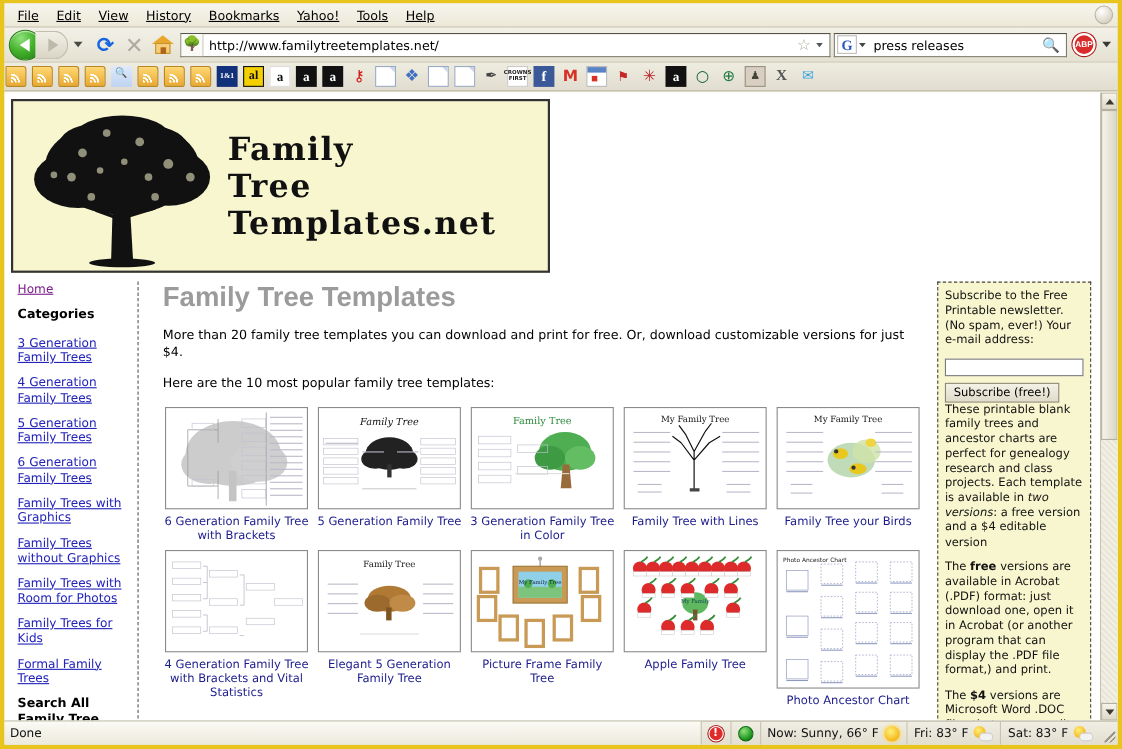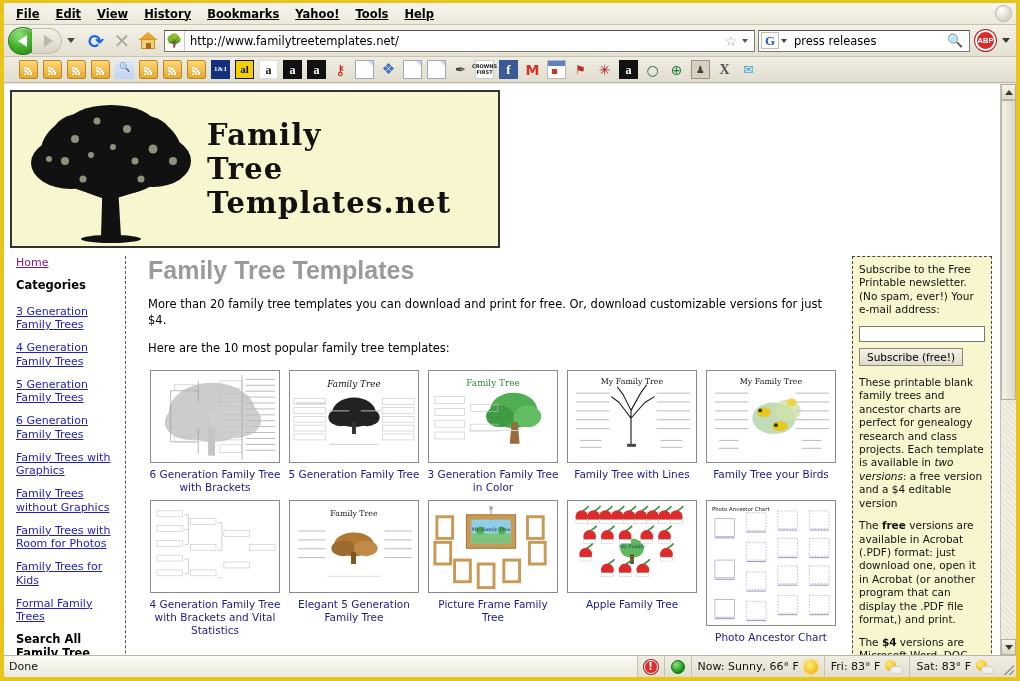--- a/index.html
+++ b/index.html
@@ -21,21 +21,20 @@
   }
 
   
   .menubar {
     height: 22px;
     background: linear-gradient(to bottom,#f6f5ee 0%,#ece9d8 100%);
     display: flex; align-items: center;
     padding-left: 4px;
     border-bottom: 1px solid #c8c4b4;
     position: relative;
-    font-weight: bold;
   }
   .menuitem {
     font-size: 11.5px; color: #000;
     padding: 2px 8px;
     font-family: "DejaVu Sans", sans-serif;
     cursor: default; white-space: nowrap;
   }
   .menuitem u { text-decoration: underline; }
   .win-btn-right {
     position: absolute; right: 4px; top: 2px;
@@ -189,21 +188,21 @@
     border-right: 4px solid transparent;
     border-top: 5px solid #3a3a33;
     margin-left: 6px; margin-right: 2px;
   }
 
   
   .bookmarks {
     height: 26px;
     background: linear-gradient(to bottom,#eeebe0 0%,#e1ded0 100%);
     display: flex; align-items: center;
-    padding-left: 15px;
+    padding-left: 1px;
     border-bottom: 1px solid #b9b5a5;
     overflow: hidden;
   }
   .bm {
     width: 19px; height: 19px; flex: none;
     margin-right: 5px;
     display: flex; align-items: center; justify-content: center;
     position: relative; font-size: 11px; line-height:1;
   }
   .bm-rss {
@@ -894,21 +893,21 @@
                   </svg>
                 </div>
                 <div class="thumb-cap">Photo Ancestor Chart</div>
               </div>
             </div>
         </div>
 
         <div class="rightcol">
           <p>Subscribe to the Free Printable newsletter. (No spam, ever!) Your e-mail address:</p>
           <input class="sub-input" value="" style="">
-          <div style="margin-bottom:10px;">
+          <div style="margin-bottom:0;">
             <button class="sub-btn">Subscribe (free!)</button>
           </div>
           <p><span>These printable blank family trees and ancestor charts are perfect for genealogy research and class projects. Each template is available in </span><em>two versions</em><span>: a free version and a $4 editable version</span></p>
           <p><span>The </span><b>free</b><span> versions are available in Acrobat (.PDF) format: just download one, open it in Acrobat (or another program that can display the .PDF file format,) and print.</span></p>
           <p><span>The </span><b>$4</b><span> versions are Microsoft Word .DOC files that you can edit to your specifications. They are compatible with Microsoft Word, Google Docs, and other word processing applications.</span></p>
         </div>
       </div>
     </div>
 
     <div class="vscroll">

